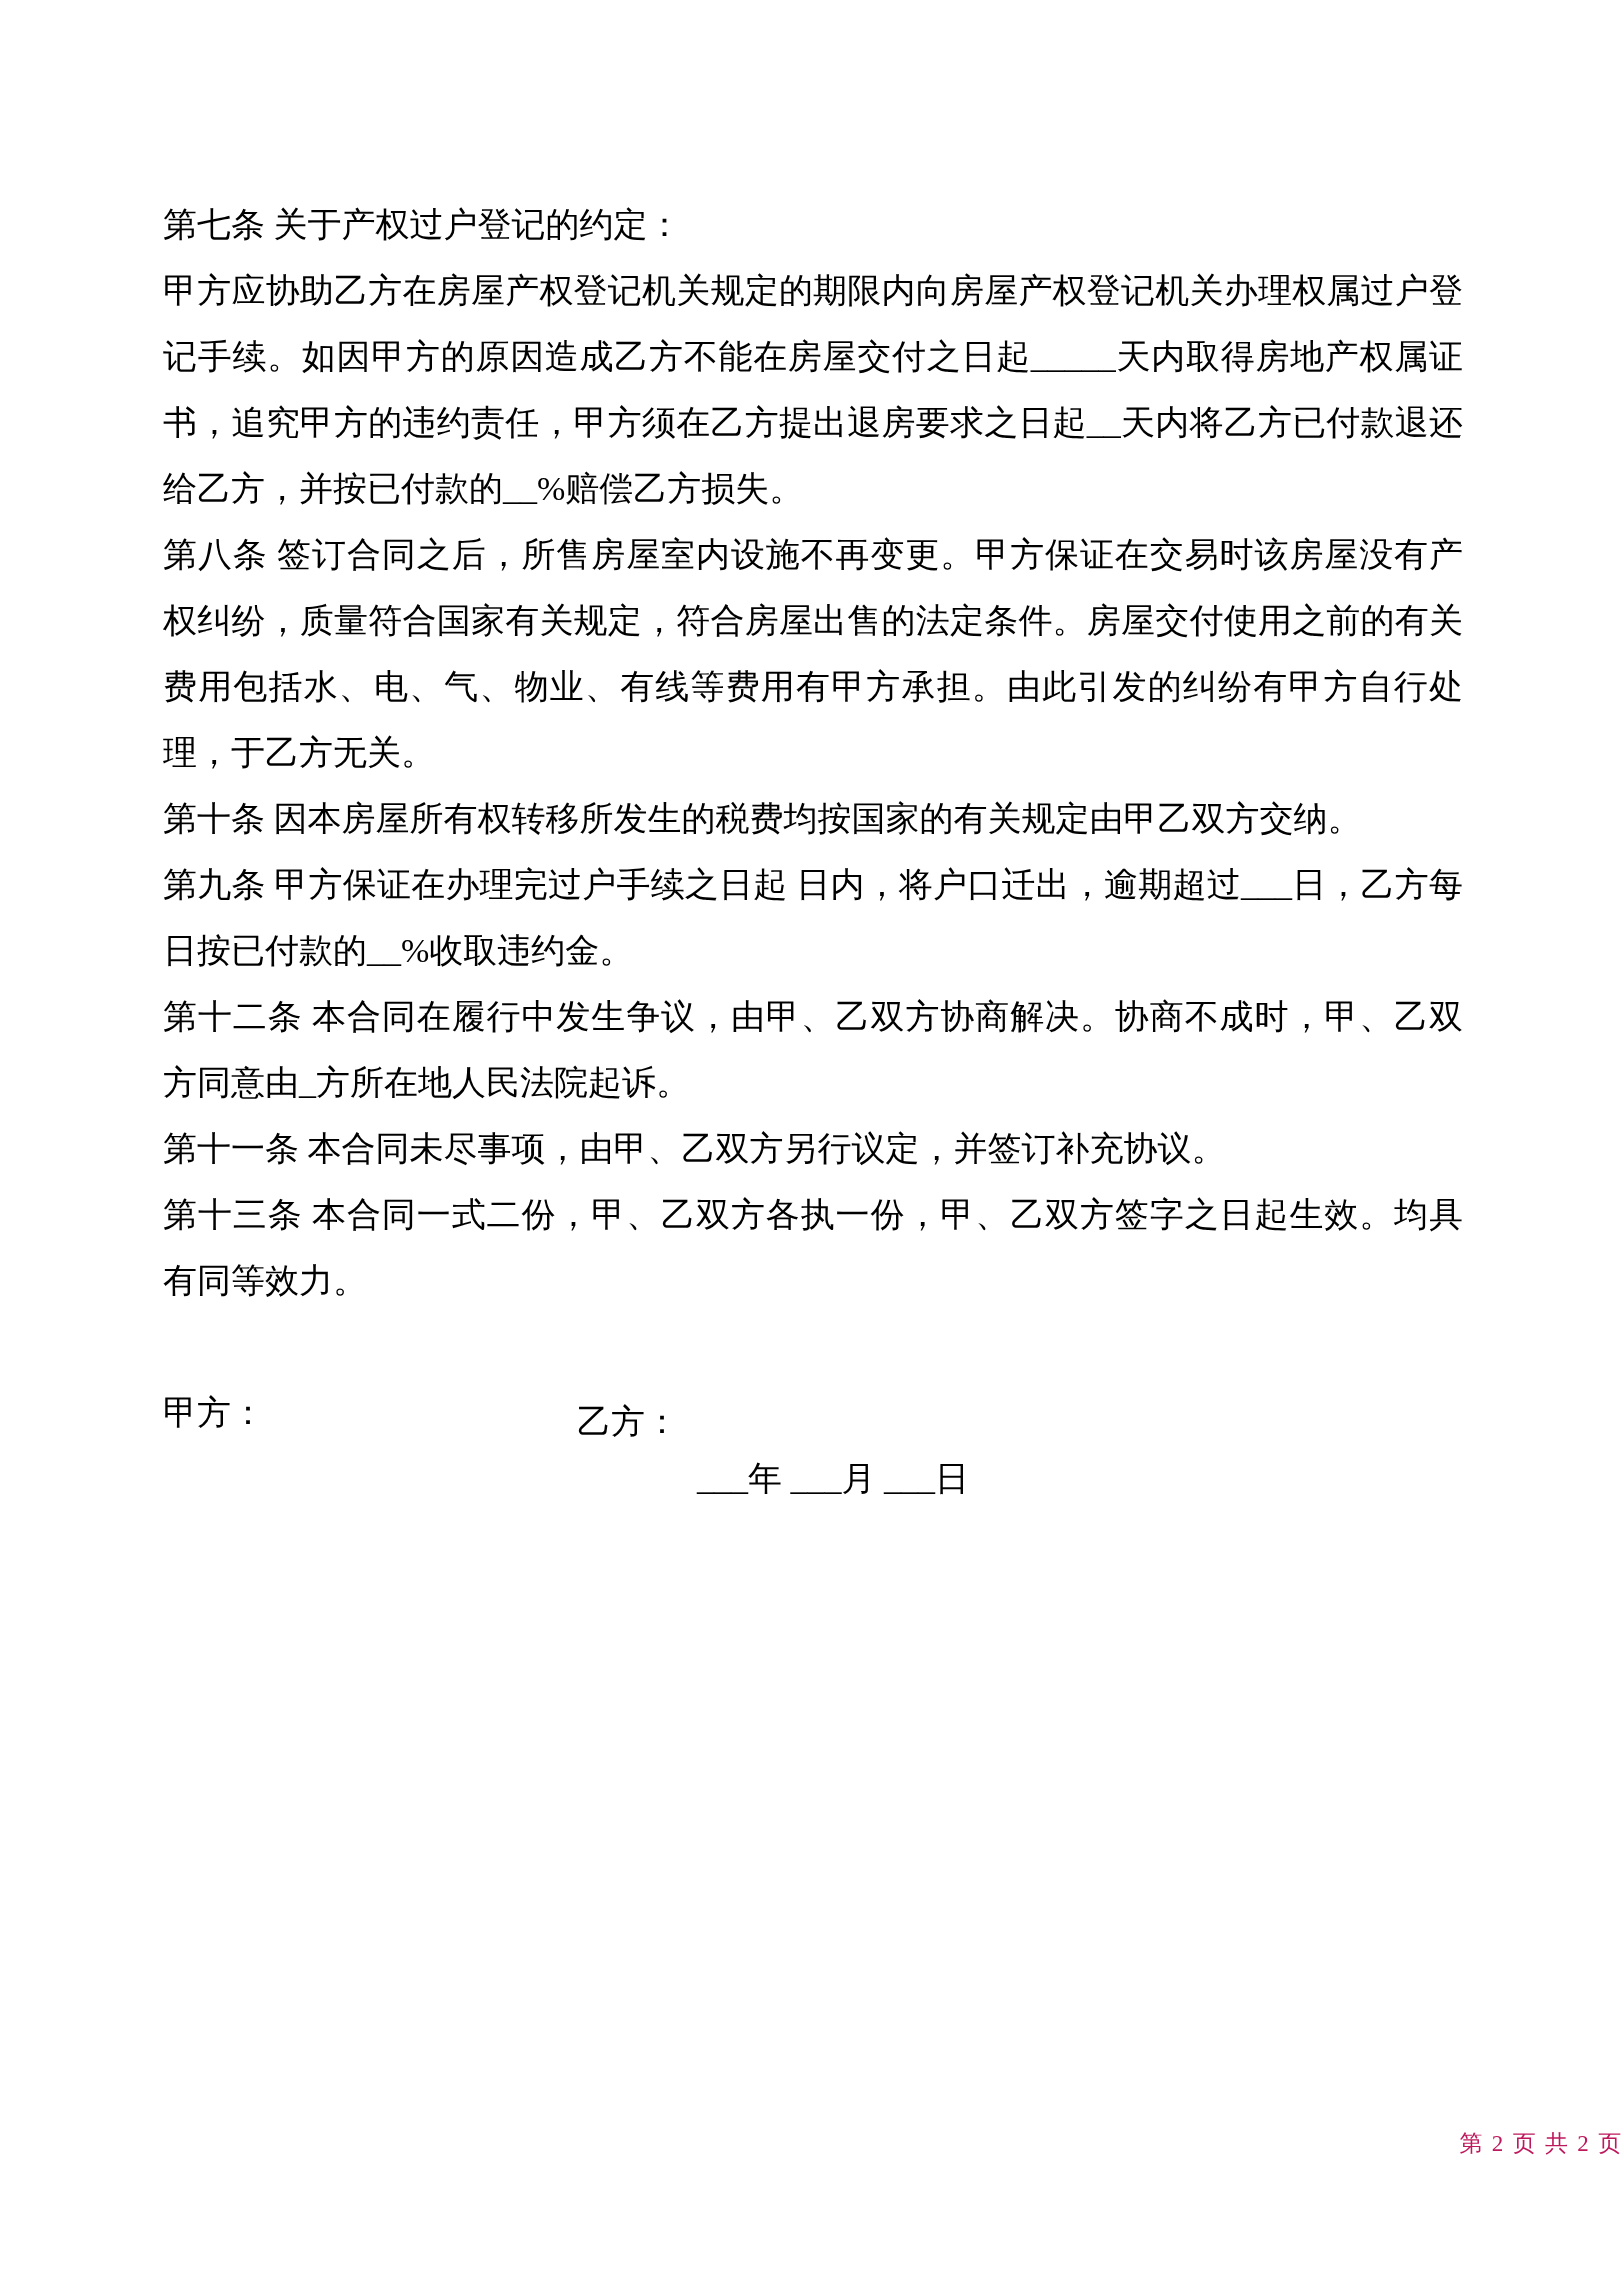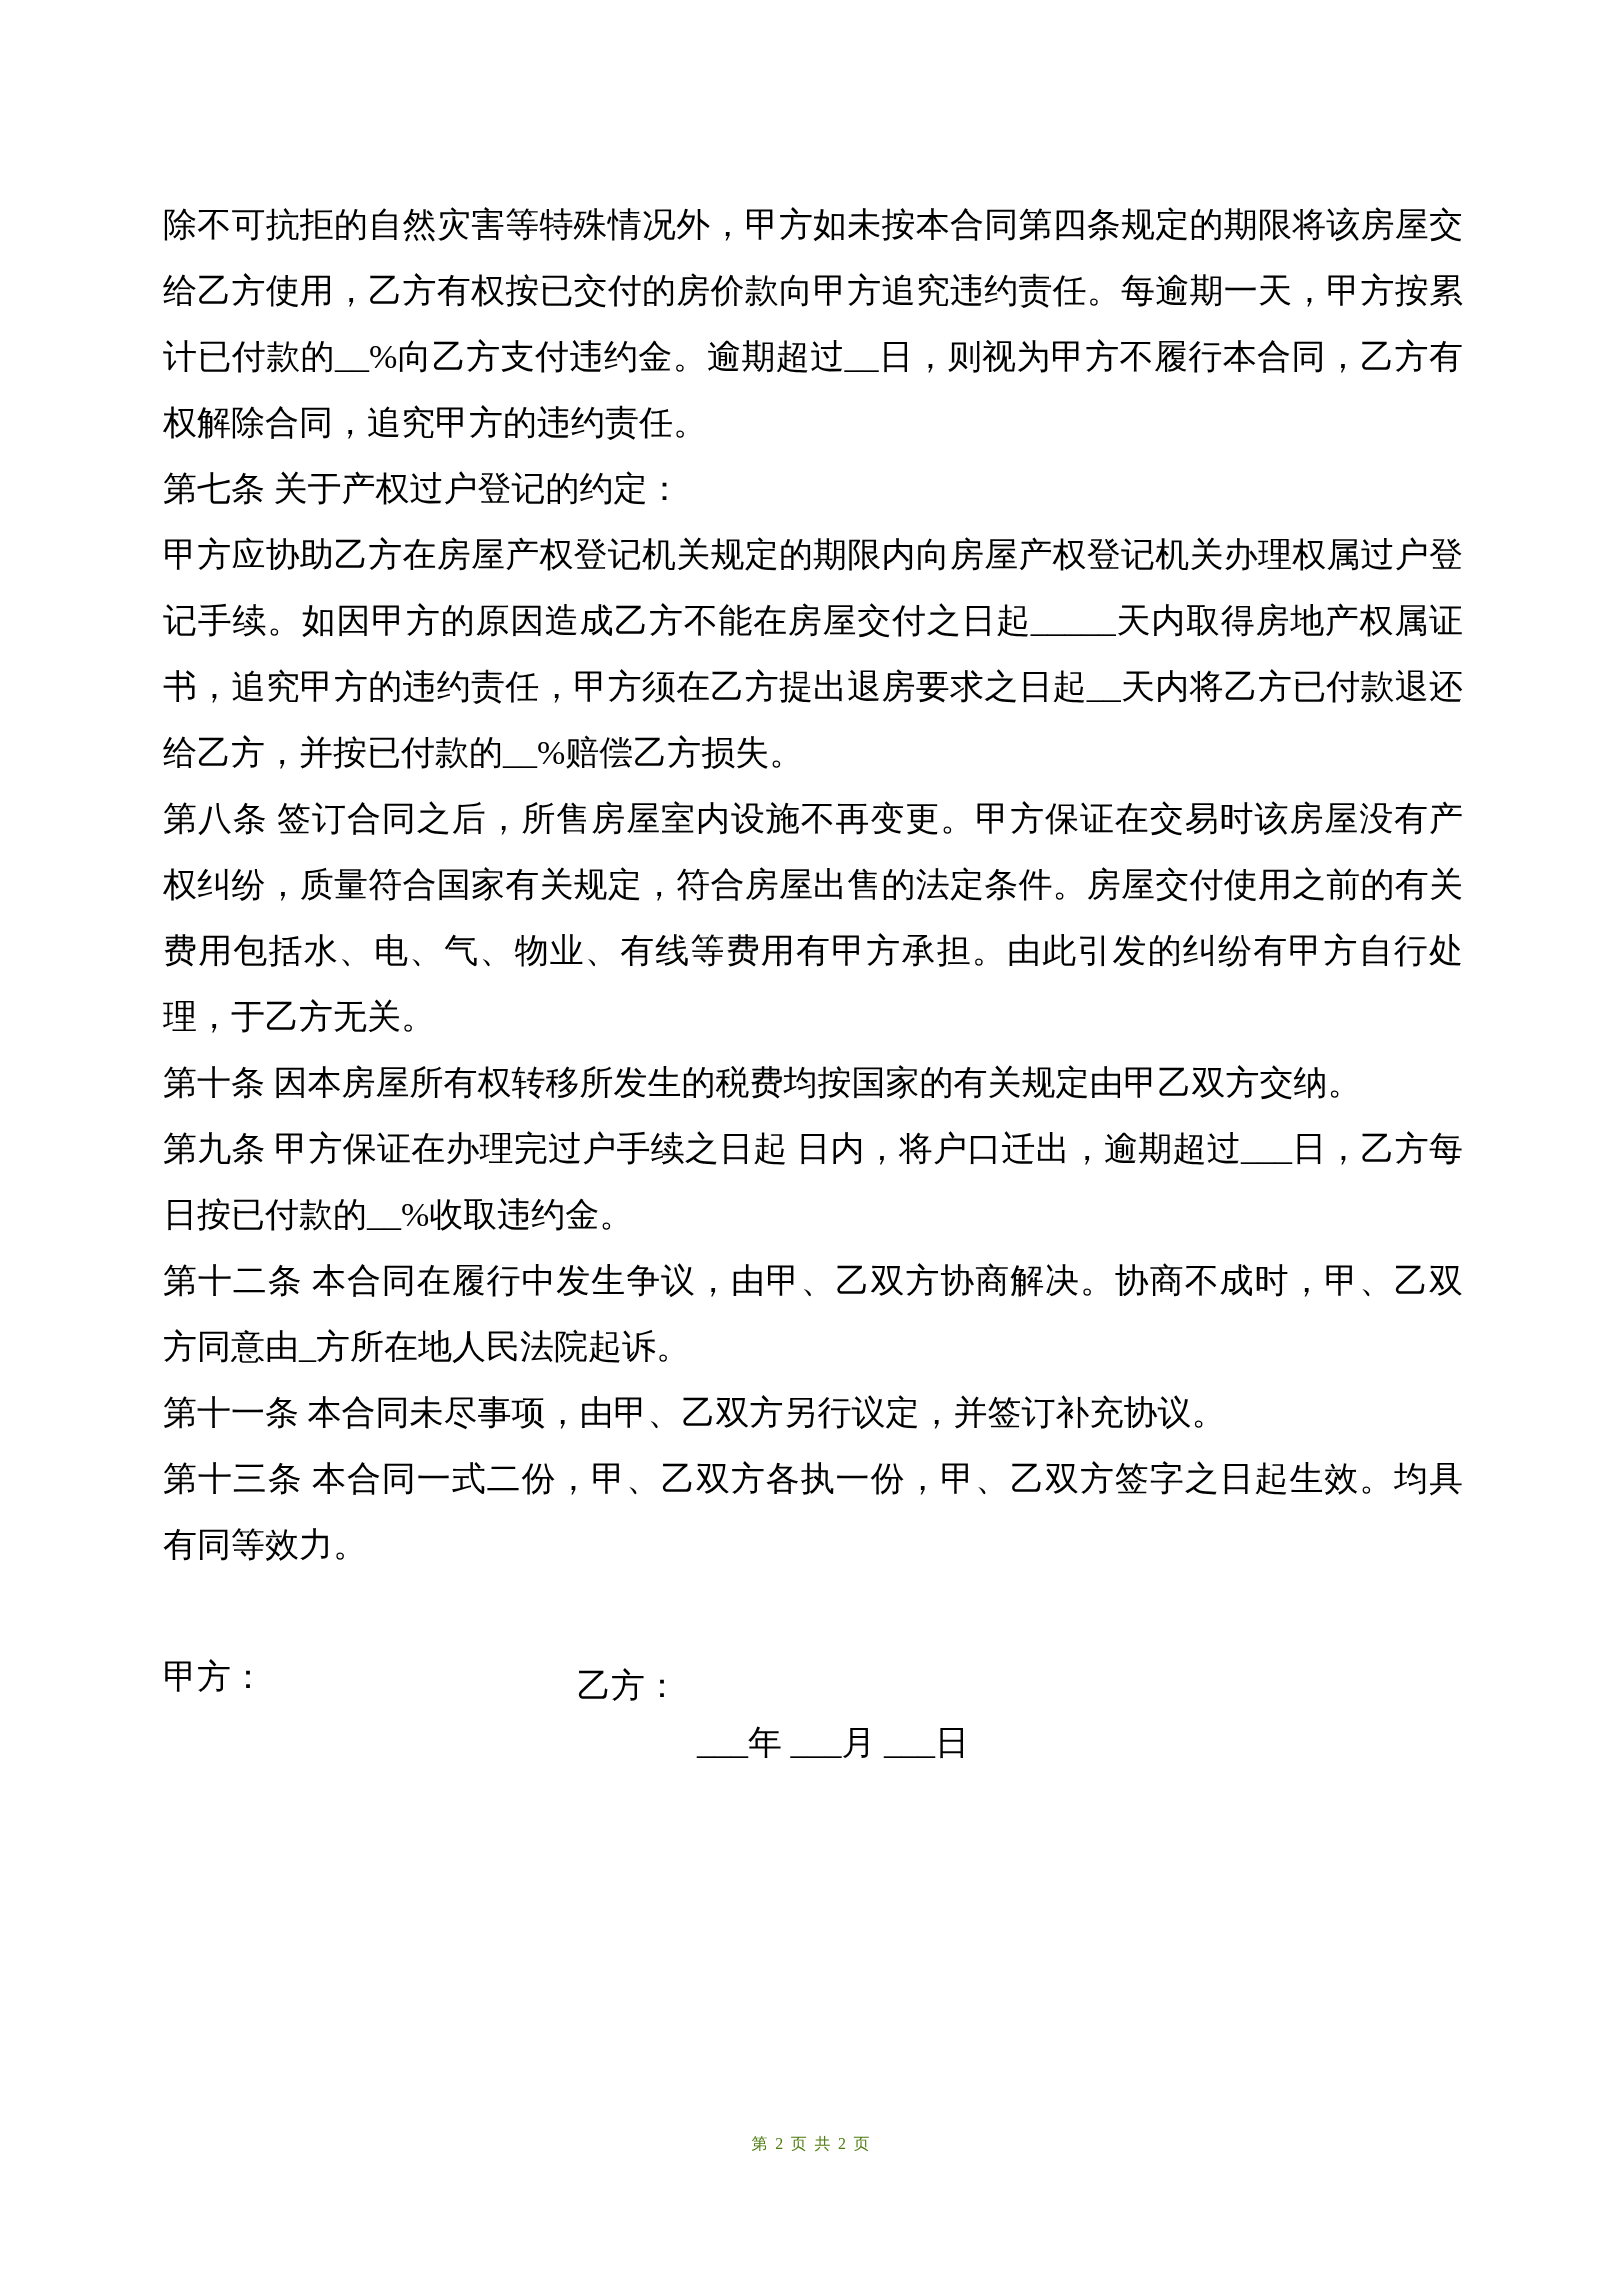--- a/index.html
+++ b/index.html
@@ -45,33 +45,32 @@
     height: 66px;
     line-height: 66px;
     text-align: center;
     margin-left: 40px;
   }
   .footer {
     position: absolute;
     left: 0;
     right: 0;
     top: 2129px;
-    text-align: center;
-    font-size: 16px;
+    text-align: right;
+    font-size: 23px;
     line-height: 29px;
     letter-spacing: 1.8px;
-    color: #4d7c0f;
+    color: #be185d;
   }
 </style>
 </head>
 <body>
 
 <div class="page">
   <div class="content">
-    <p>除不可抗拒的自然灾害等特殊情况外，甲方如未按本合同第四条规定的期限将该房屋交给乙方使用，乙方有权按已交付的房价款向甲方追究违约责任。每逾期一天，甲方按累计已付款的__%向乙方支付违约金。逾期超过__日，则视为甲方不履行本合同，乙方有权解除合同，追究甲方的违约责任。</p>
     <p>第七条 关于产权过户登记的约定：</p>
     <p>甲方应协助乙方在房屋产权登记机关规定的期限内向房屋产权登记机关办理权属过户登记手续。如因甲方的原因造成乙方不能在房屋交付之日起_____天内取得房地产权属证书，追究甲方的违约责任，甲方须在乙方提出退房要求之日起__天内将乙方已付款退还给乙方，并按已付款的__%赔偿乙方损失。</p>
     <p>第八条 签订合同之后，所售房屋室内设施不再变更。甲方保证在交易时该房屋没有产权纠纷，质量符合国家有关规定，符合房屋出售的法定条件。房屋交付使用之前的有关费用包括水、电、气、物业、有线等费用有甲方承担。由此引发的纠纷有甲方自行处理，于乙方无关。</p>
     <p>第十条 因本房屋所有权转移所发生的税费均按国家的有关规定由甲乙双方交纳。</p>
     <p>第九条 甲方保证在办理完过户手续之日起 日内，将户口迁出，逾期超过___日，乙方每日按已付款的__%收取违约金。</p>
     <p>第十二条 本合同在履行中发生争议，由甲、乙双方协商解决。协商不成时，甲、乙双方同意由_方所在地人民法院起诉。</p>
     <p>第十一条 本合同未尽事项，由甲、乙双方另行议定，并签订补充协议。</p>
     <p>第十三条 本合同一式二份，甲、乙双方各执一份，甲、乙双方签字之日起生效。均具有同等效力。</p>
 
     <div class="sig-row">

